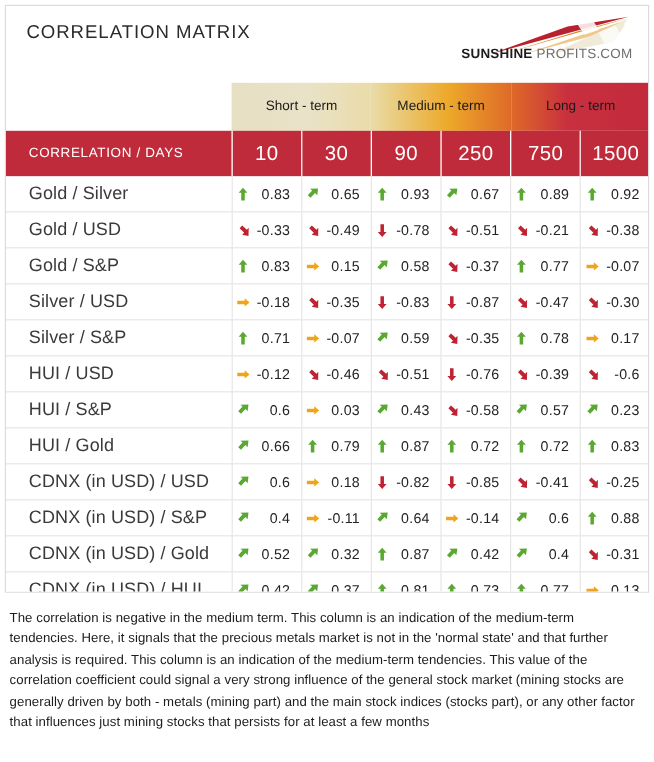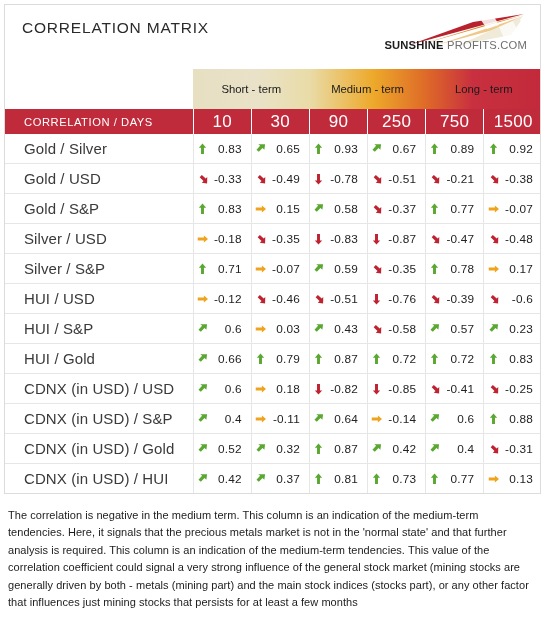--- a/index.html
+++ b/index.html
@@ -96,21 +96,21 @@
     border: 0;
     white-space: nowrap;
   }
   th.term-spacer { background: #ffffff; }
   th.term-short  { background: linear-gradient(to right, #e7dfc2 0%, #e9e2c8 55%, #e9dca8 100%); }
   th.term-medium { background: linear-gradient(to right, #e9dca8 0%, #eda92a 55%, #de6a28 100%); }
   th.term-long   { background: linear-gradient(to right, #de6a28 0%, #c9303f 40%, #c2293a 100%); color: #1a1a1a; }
 
   
   tr.days-row th {
-    height: 25px;
+    height: 38px;
     padding: 0;
     background: #c02b3c;
     color: #ffffff;
     font-weight: 400;
     border-right: 1px solid #ffffff;
     text-align: center;
     white-space: nowrap;
   }
   th#days-label-cell {
     text-align: left;
@@ -419,21 +419,21 @@
                 <path d="M11 11.5 L5.2 10.5 L7.1 8.6 L2.9 4.6 L5.3 2 L9.5 6 L11.2 4.2 Z" fill="#bf2230"></path>
               </svg>
               <span class="numtxt">-0.47</span>
             </span>
           </td>
           <td class="val lastcol">
             <span class="cellwrap">
               <svg xmlns="http://www.w3.org/2000/svg" viewBox="0 0 12 13" class="arrow">
                 <path d="M11 11.5 L5.2 10.5 L7.1 8.6 L2.9 4.6 L5.3 2 L9.5 6 L11.2 4.2 Z" fill="#bf2230"></path>
               </svg>
-              <span class="numtxt">-0.48</span>
+              <span class="numtxt">-0.30</span>
             </span>
           </td>
         </tr>
         <tr>
           <td class="rowlabel">Silver / S&amp;P</td>
           <td class="val">
             <span class="cellwrap">
               <svg xmlns="http://www.w3.org/2000/svg" viewBox="0 0 12 13" class="arrow">
                 <path d="M6 0.5 L10 5 H7.6 V12 H4.4 V5 H2 Z" fill="#5aa832"></path>
               </svg>

